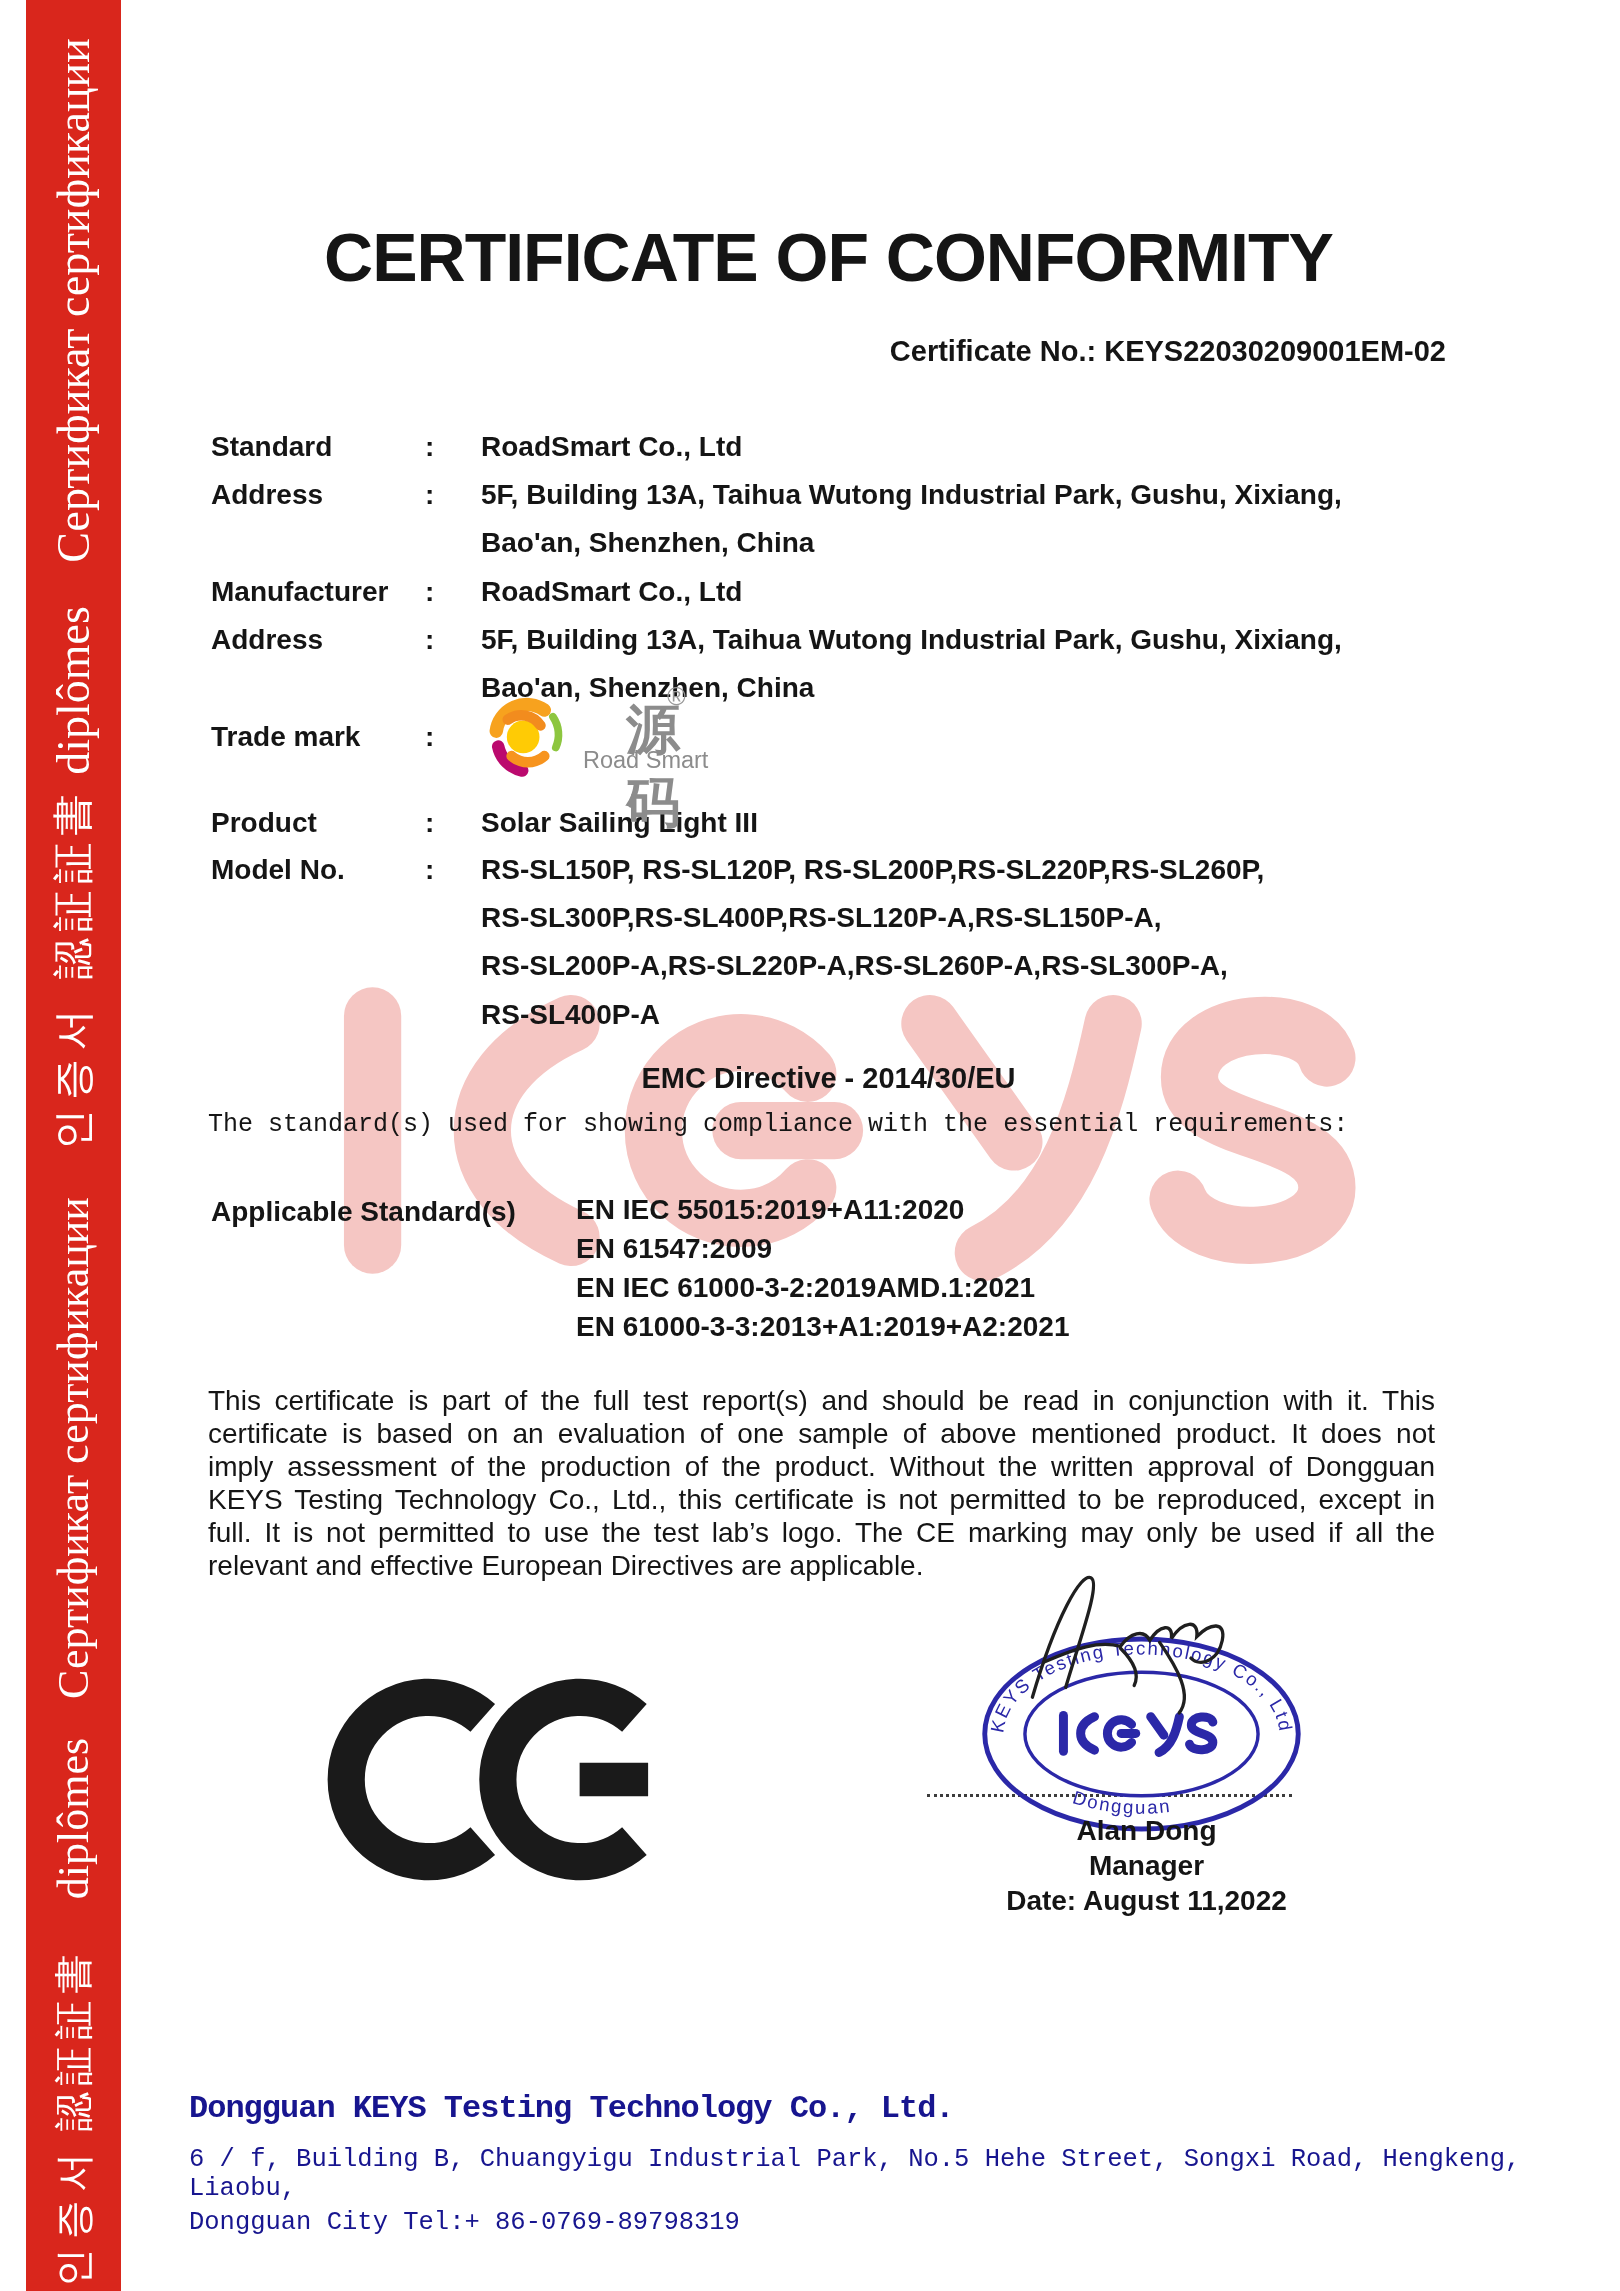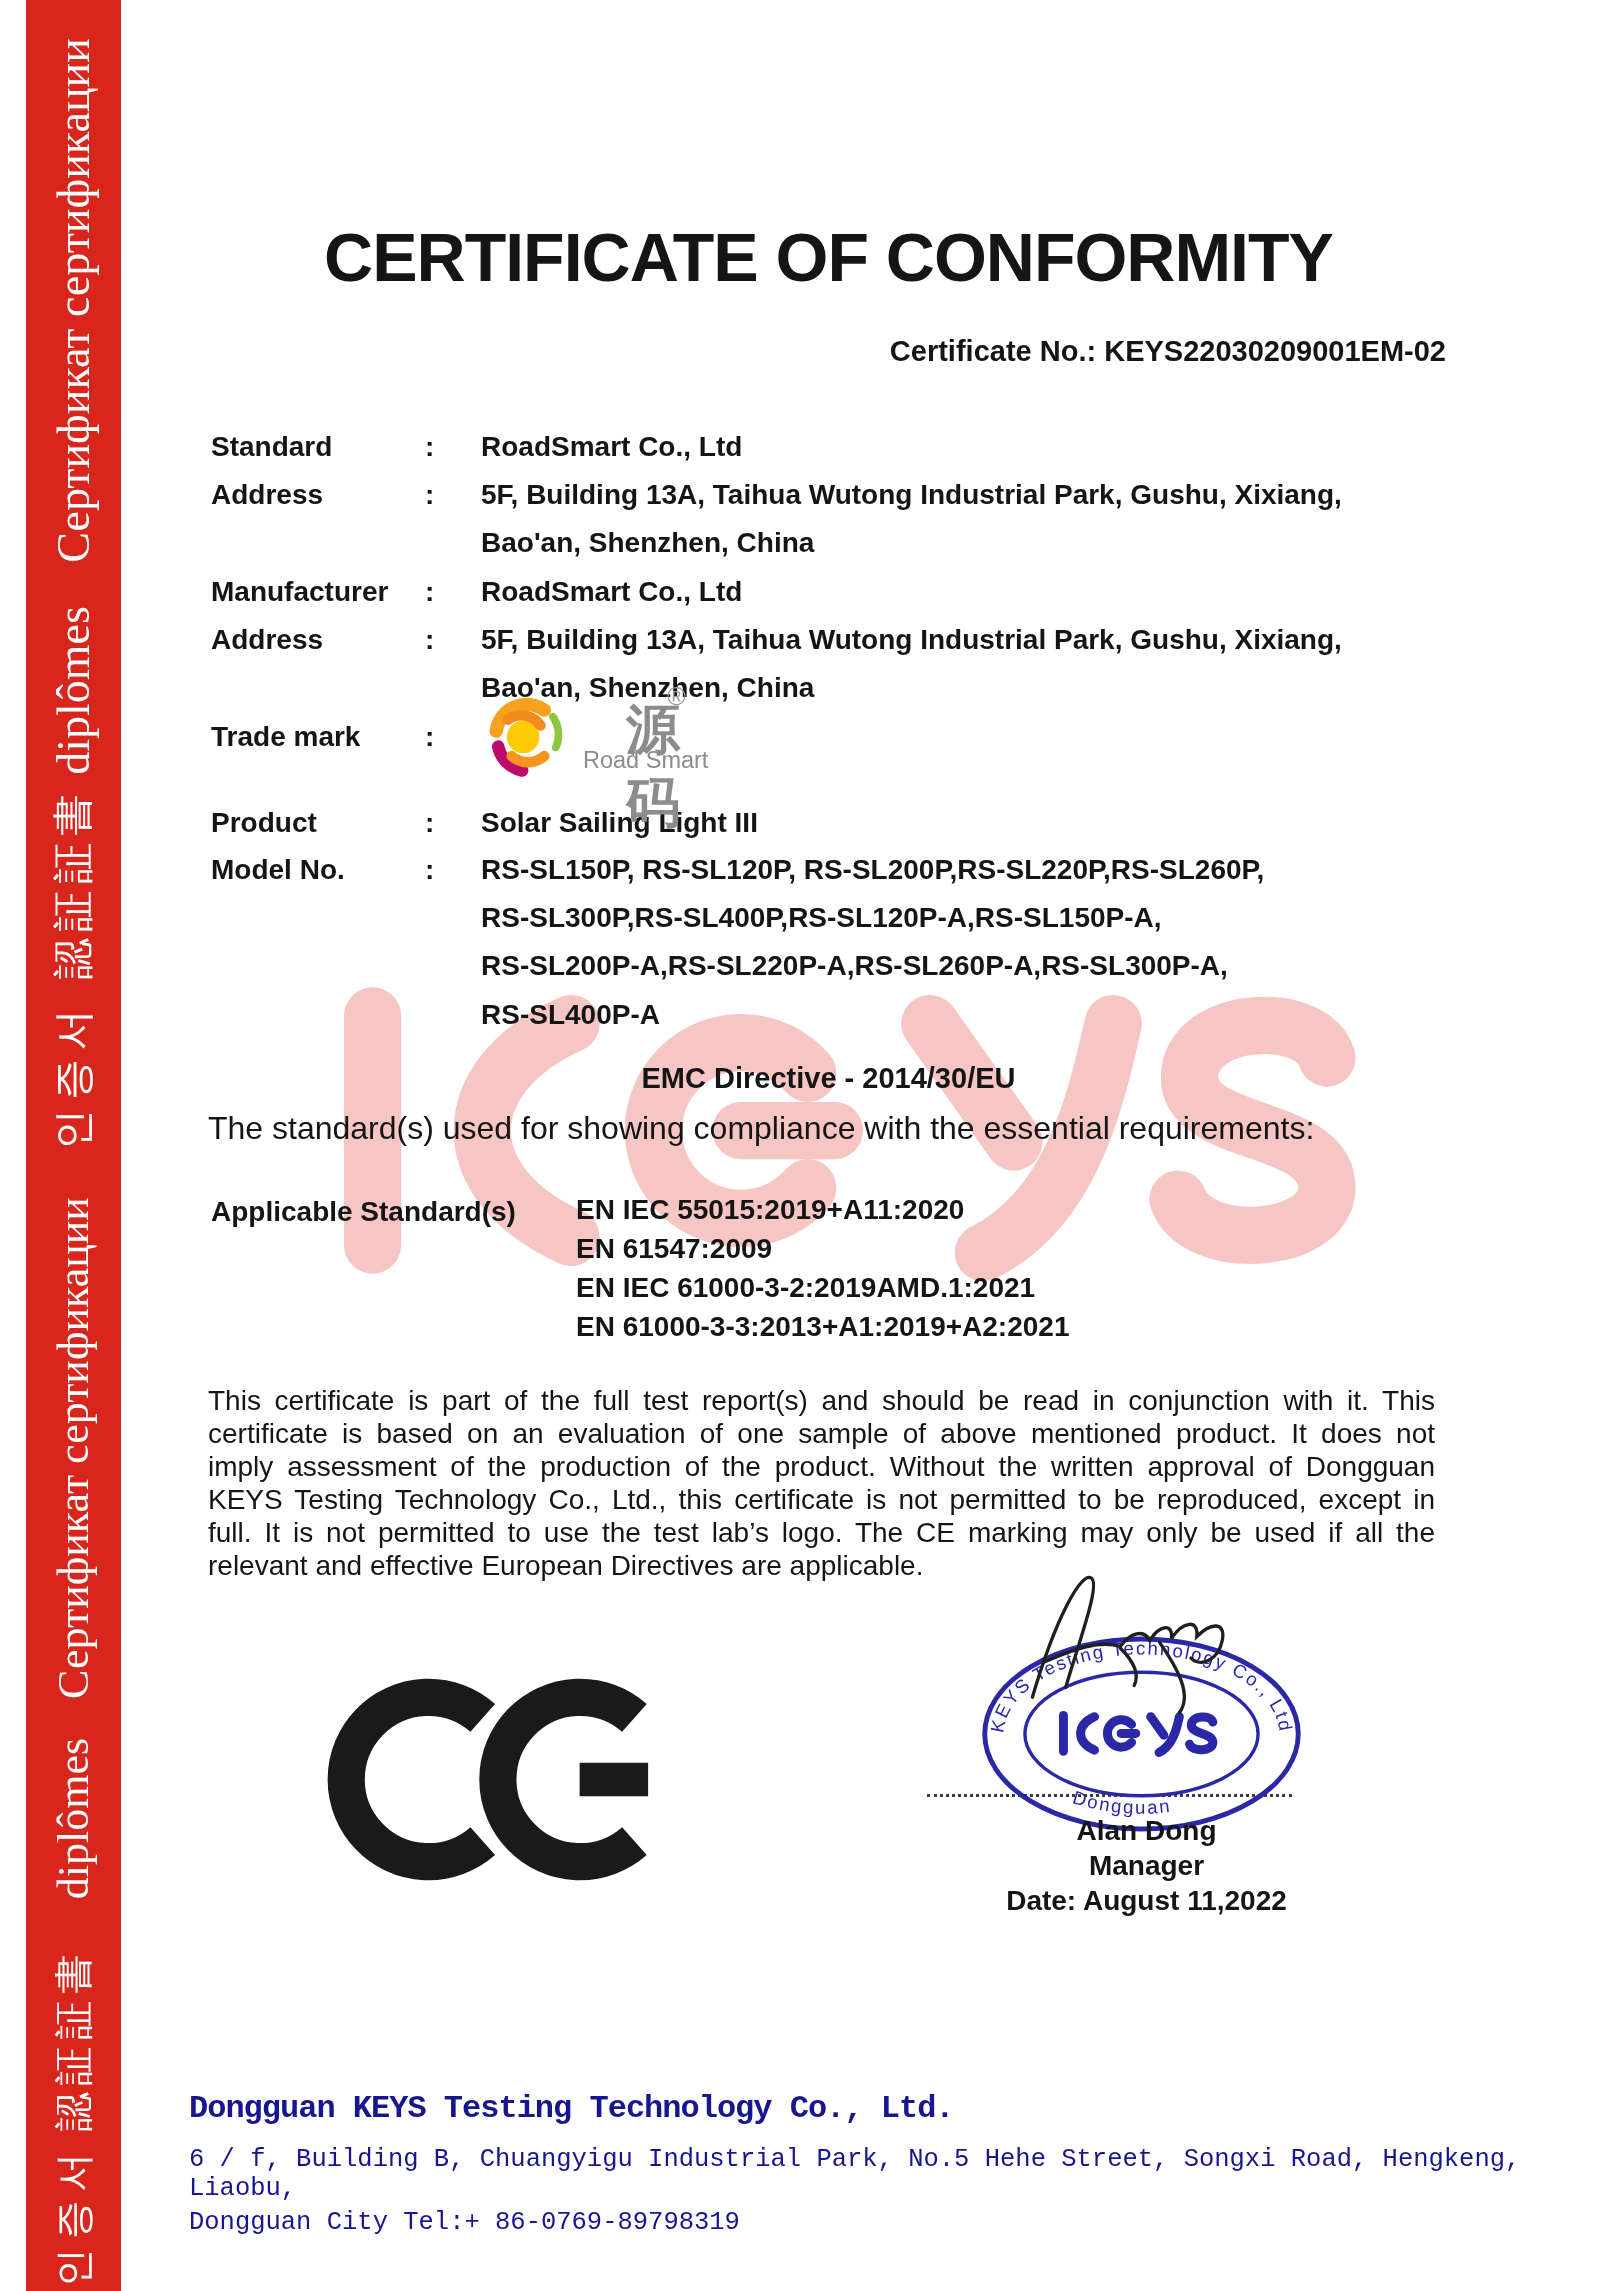--- a/index.html
+++ b/index.html
@@ -48,21 +48,21 @@
   .tm-logo{position:absolute;left:479px;top:686px;width:235px;height:100px;}
   .tm-swirl{position:absolute;left:0;top:0;}
   .tm-cn{position:absolute;left:102px;top:7.8px;font-size:54px;color:#8c8c8c;
          font-family:"DejaVu Sans",sans-serif;font-weight:bold;letter-spacing:2px;margin-left:45px;}
   .tm-reg{position:absolute;left:188px;top:-3.9px;font-size:25.5px;color:#9a9a9a;font-weight:normal;}
   .tm-en{position:absolute;left:104px;top:61px;font-size:23.5px;color:#8c8c8c;font-weight:500;}
 
   
   .emc-title{position:absolute;left:211px;top:1062px;width:1235px;text-align:center;
              font-size:29px;font-weight:bold;}
-  .std-intro{position:absolute;left:208px;top:1110px;font-size:32px;font-weight:normal;}
+  .std-intro{position:absolute;left:208px;top:1110px;font-size:25px;font-weight:normal;font-family:Liberation Mono, monospace;}
   .std-block{position:absolute;left:211px;top:1194px;font-size:28px;font-weight:bold;}
   .std-label{position:absolute;left:0;top:2px;white-space:nowrap;}
   .std-line{position:absolute;left:365px;white-space:nowrap;}
   .sl-0{top:0;} .sl-1{top:39px;text-align:right;} .sl-2{top:78px;} .sl-3{top:117px;}
 
   
   .legal{position:absolute;left:208px;top:1384px;width:1227px;font-size:28px;}
   .legal .lline{line-height:33px;text-align:justify;text-align-last:justify;}
   .legal .lline.last{text-align-last:left;}
 

